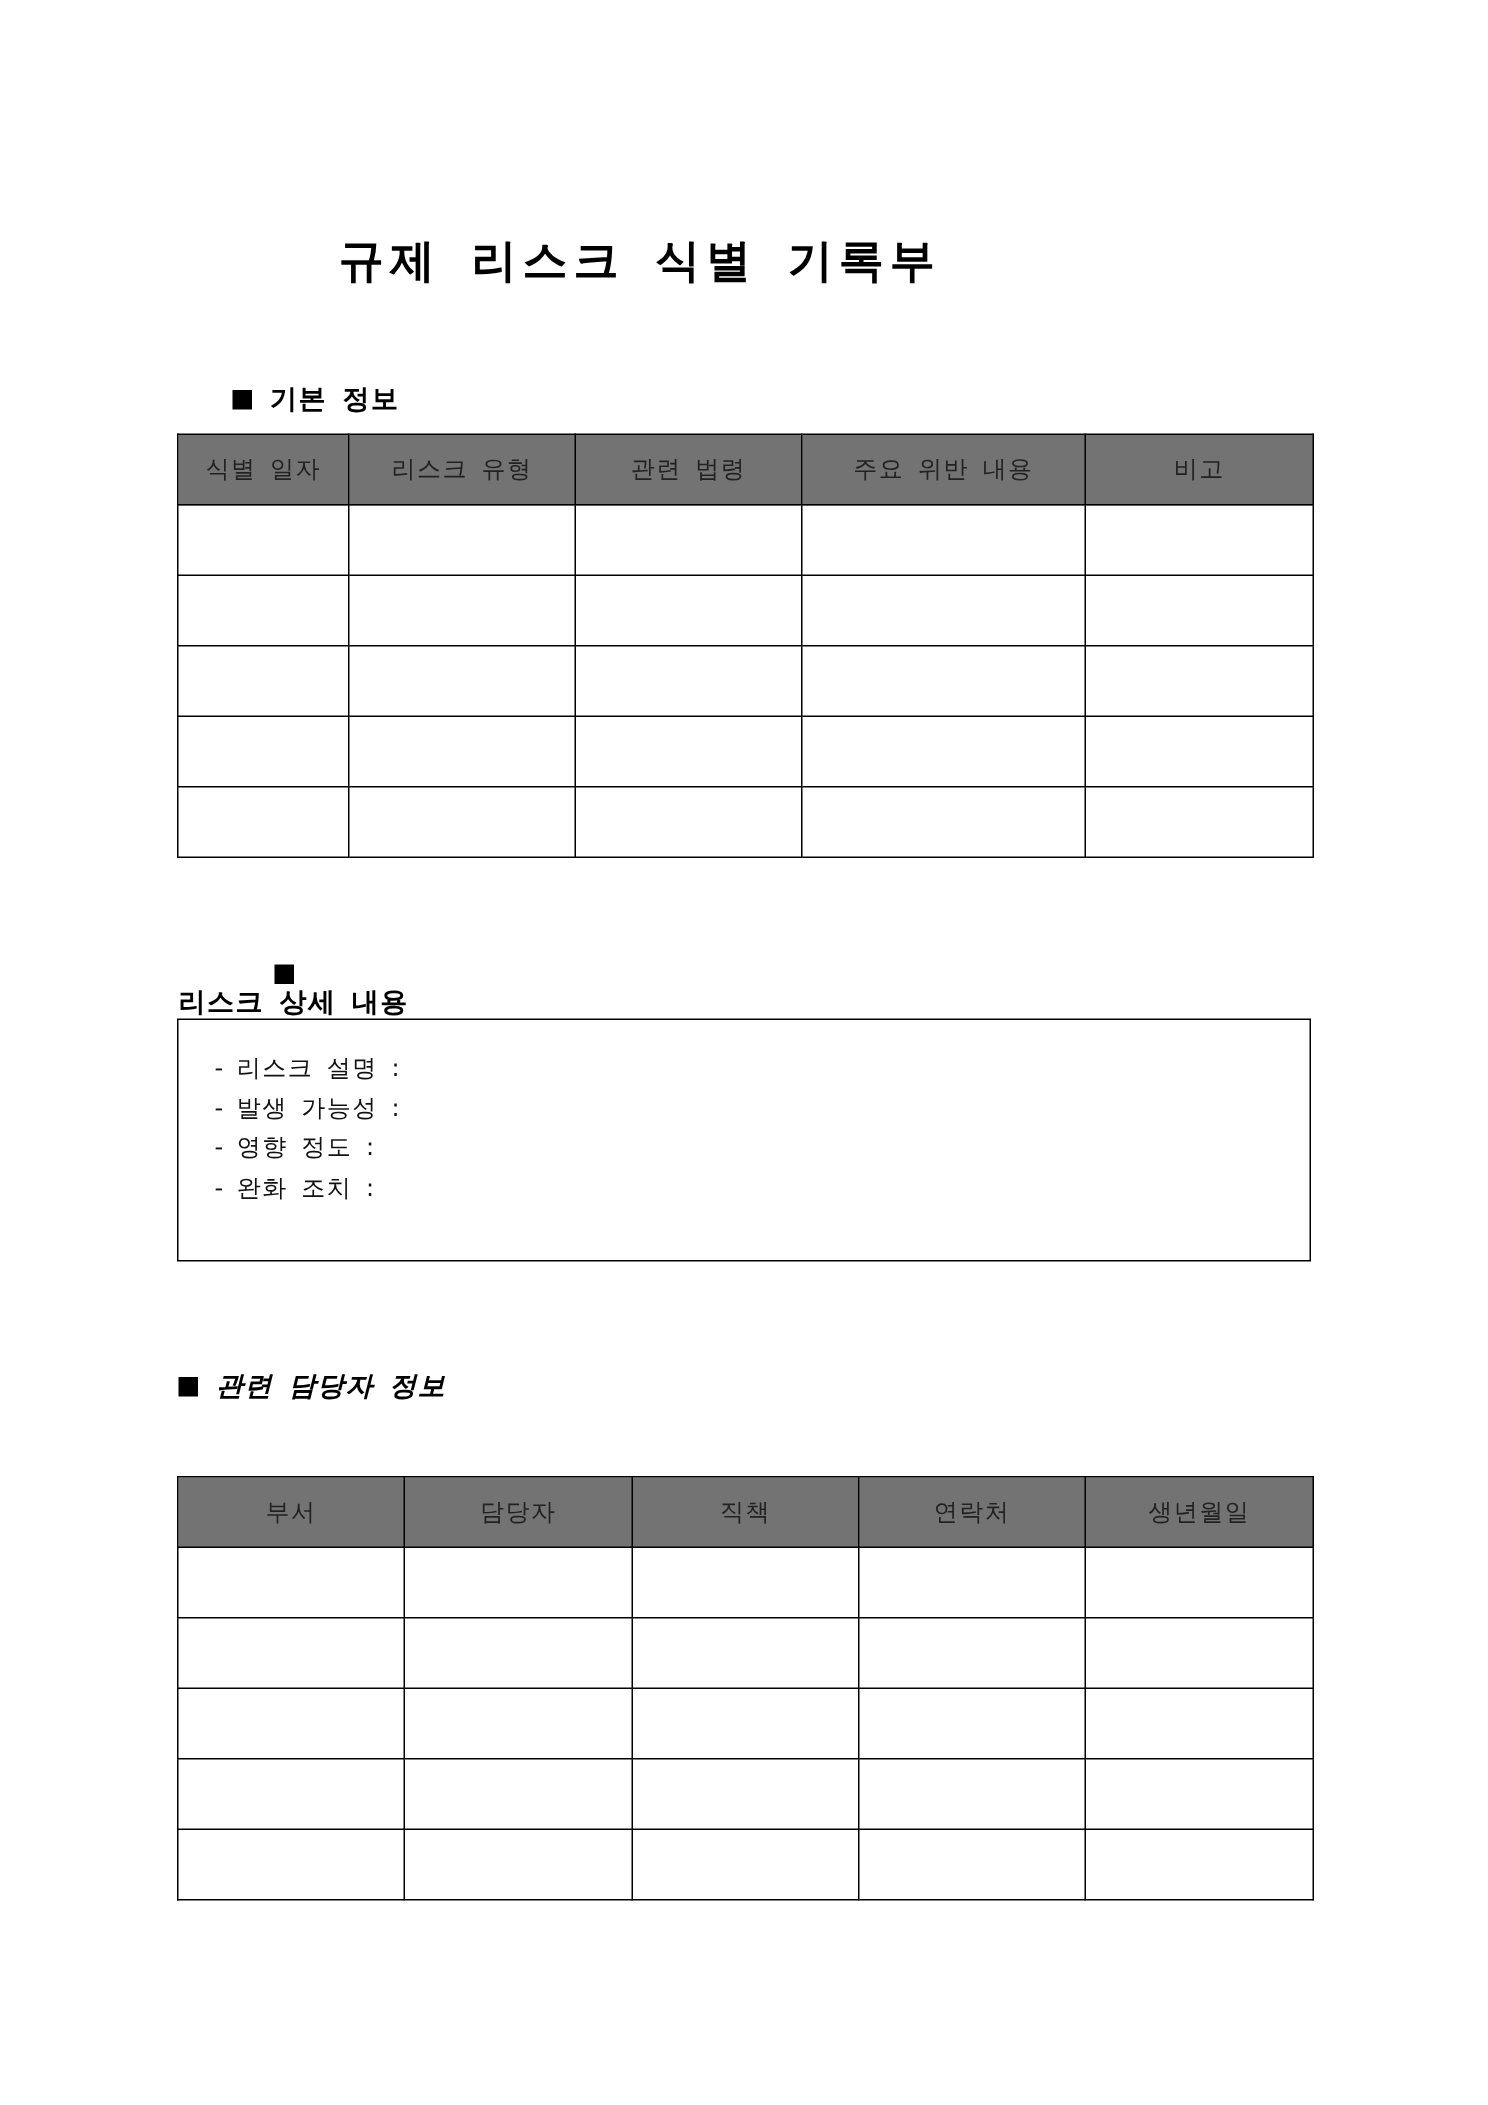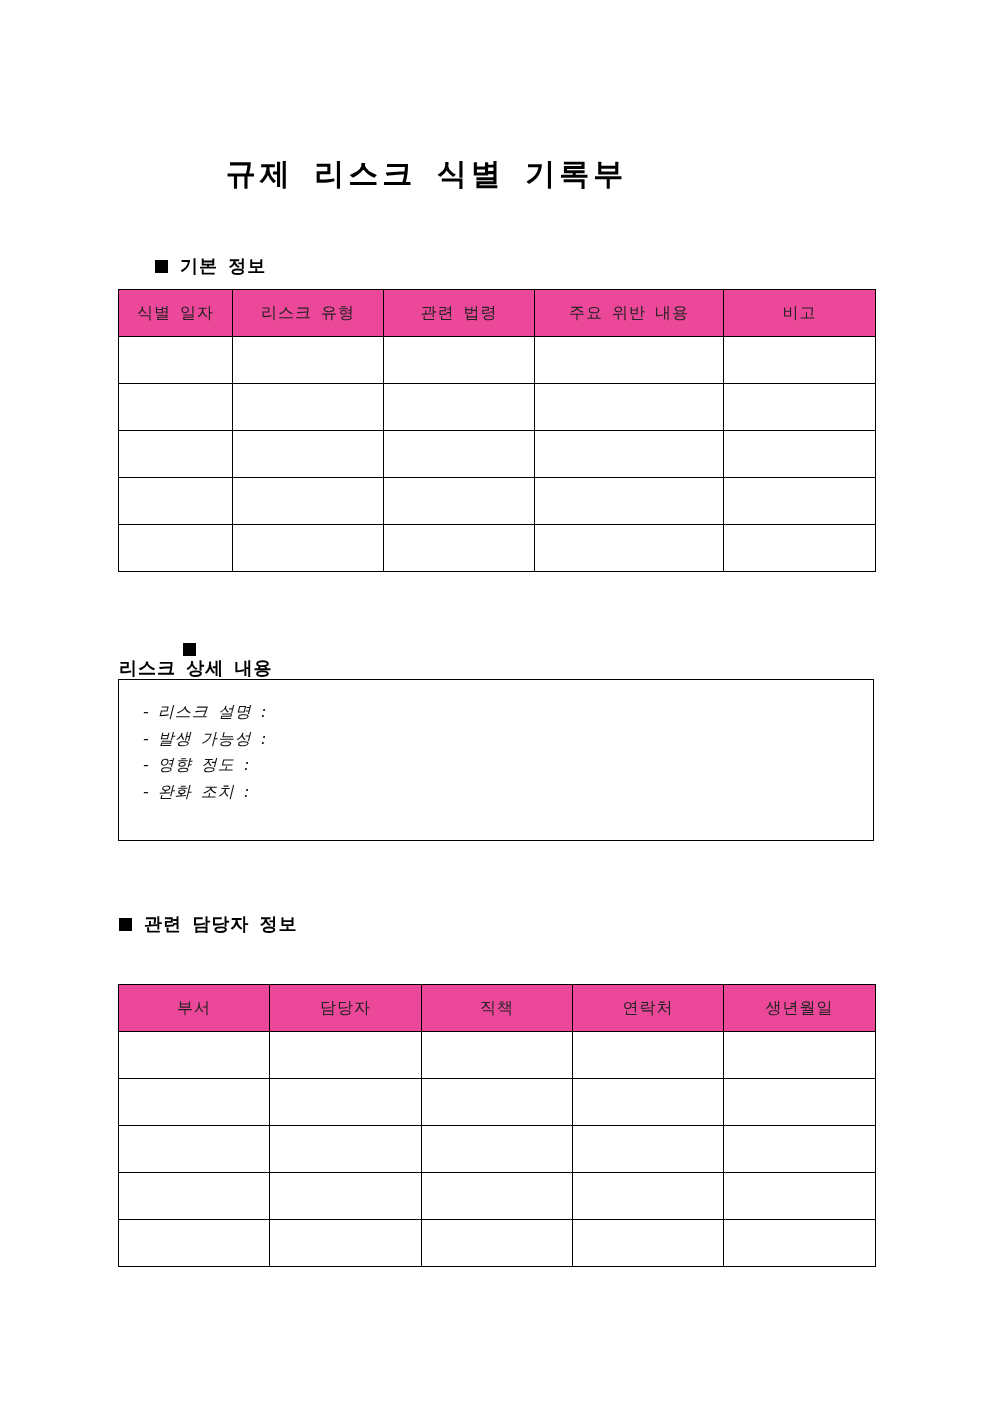--- a/index.html
+++ b/index.html
@@ -20,27 +20,27 @@
       display: inline-block; width: 13px; height: 13px; background: #000; margin-right: 12px;
     }
     table.grid {
       position: absolute; left: 118px; width: 757px; border-collapse: collapse;
       table-layout: fixed;
     }
     table.grid th, table.grid td {
       border: 1.5px solid #000; padding: 0; text-align: center; vertical-align: middle;
     }
     table.grid th {
-      background: #ec4899; font-weight: normal; font-size: 16px; color: #222;
+      background: #737373; font-weight: normal; font-size: 16px; color: #222;
       height: 46px; letter-spacing: 1px; word-spacing: 3px;
     }
     table.grid td { height: 46px; }
     .details-box {
       position: absolute; left: 118px; top: 679px; width: 754px; height: 160px;
-      border: 1.5px solid #000; box-sizing: content-box; font-style: italic;
+      border: 1.5px solid #000; box-sizing: content-box;
     }
     .details-list {
       position: absolute; left: 24px; top: 19px; margin: 0; padding: 0; list-style: none;
       font-size: 16px; color: #111; letter-spacing: 1px; word-spacing: 3px;
     }
     .details-list li { height: 26.7px; line-height: 26.7px; }
     .details-list .dash { margin-right: 8px; }
   </style>
 </head>
 <body>
@@ -123,21 +123,21 @@
     </li>
     <li>
       <span class="dash">-</span><span>영향 정도 :</span>
     </li>
     <li>
       <span class="dash">-</span><span>완화 조치 :</span>
     </li>
   </ul>
 </div>
 
-<div class="section-heading" style="top:912px;">
+<div class="section-heading" style="top:912px;font-style:italic;">
   <span class="square"></span>
   <span>관련 담당자 정보</span>
 </div>
 
 <table class="grid" style="top:948px;margin-top:36px;">
   <colgroup>
     <col style="width:151px">
       <col style="width:152px">
       <col style="width:151px">
       <col style="width:151px">

